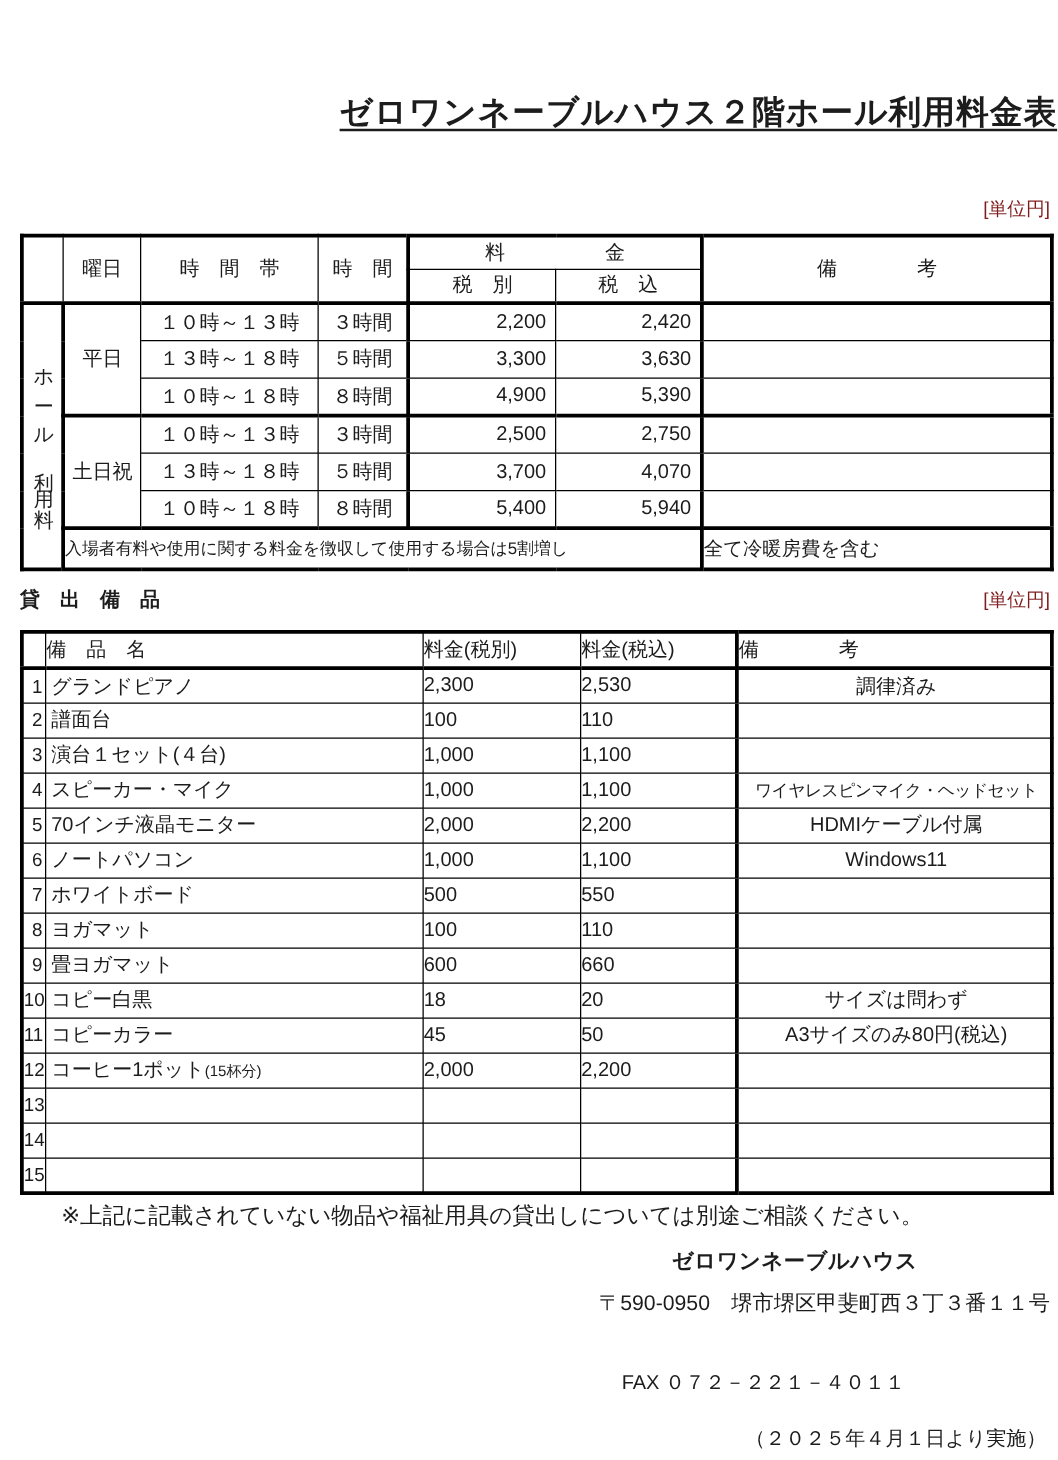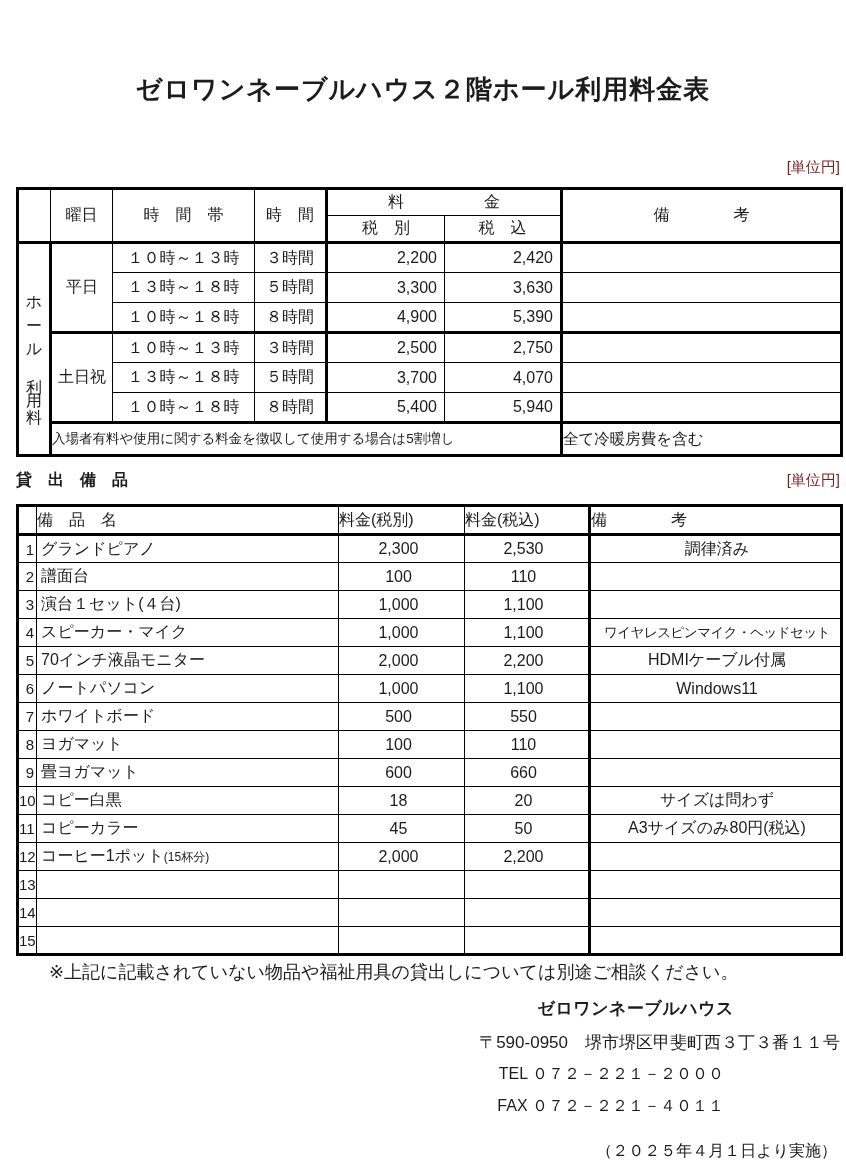--- a/index.html
+++ b/index.html
@@ -4,23 +4,23 @@
 <style>
   html,body { margin:0; padding:0; background:#ffffff; }
   .page {
     position:relative; width:846px; height:1168px; background:#fff;
     font-family:"Liberation Sans","DejaVu Sans",sans-serif;
     color:#1c1c1c; overflow:hidden;
   }
   .abs { position:absolute; }
 
   .title {
-    left:0; right:0; top:72px; text-align:center;
+    left:0; right:0; top:72px; text-align:right;
     font-size:26px; font-weight:bold; letter-spacing:1px;
-    text-underline-offset:5px; text-decoration-thickness:2px;
+    text-decoration:underline; text-underline-offset:5px; text-decoration-thickness:2px;
   }
   .unitlabel { font-size:15px; color:#7f1d1d; }
 
   table { border-collapse:collapse; table-layout:fixed; position:absolute; background:#fff; }
   td { padding:0; overflow:hidden; white-space:nowrap; border:1px solid #000; font-size:16px; vertical-align:middle; }
 
   
   .t-outer { border:3px solid #000; }
   .br3 { border-right:3px solid #000 !important; }
   .bb3 { border-bottom:3px solid #000 !important; }
@@ -33,21 +33,21 @@
   .vtext { writing-mode:vertical-rl; text-orientation:mixed; display:inline-block;
            font-size:16px; letter-spacing:15px; line-height:1; }
   .t1 .note { font-size:13.5px; text-align:left; }
   .t1 .remarks-note { font-size:15.5px; text-align:left; }
 
   
   .t2 { left:16px; top:504px; width:824px; }
   .t2 td.center { text-align:left; }
   .t2 td.no { text-align:right; padding-right:2px; font-size:15px; }
   .t2 td.name { text-align:left; padding-left:4px; }
-  .t2 td.num { text-align:center; padding-right:6px; }
+  .t2 td.num { text-align:left; padding-right:6px; }
   .t2 td.rem { text-align:center; padding-left:3px;margin-top:40px; }
   .t2 td.rem-small { font-size:13.5px; letter-spacing:-0.5px; }
   .name-suffix { font-size:12px; }
 
   .footnote { left:49px; top:960px; font-size:18px; }
   .orgname { right:112px; top:997px; font-size:17px; font-weight:bold; letter-spacing:0.5px; }
   .address { right:6px; top:1031px; font-size:17px; }
   .telline { right:122px; top:1064px; font-size:16px; }
   .faxline { right:122px; top:1096px; font-size:16px; }
   .effective { right:9px; top:1141px; font-size:16px; }
@@ -260,17 +260,16 @@
       <td class="num br3"></td>
       <td class="rem"></td>
     </tr>
   </tbody>
     </table>
 
   <div class="abs footnote">※上記に記載されていない物品や福祉用具の貸出しについては別途ご相談ください。</div>
 
   <div class="abs orgname">ゼロワンネーブルハウス</div>
   <div class="abs address">〒590-0950　堺市堺区甲斐町西３丁３番１１号</div>
-  <div class="abs telline">TEL ０７２－２２１－２０００</div>
   <div class="abs faxline">FAX ０７２－２２１－４０１１</div>
   <div class="abs effective">（２０２５年４月１日より実施）</div>
 
 </div>
 
 </body></html>

